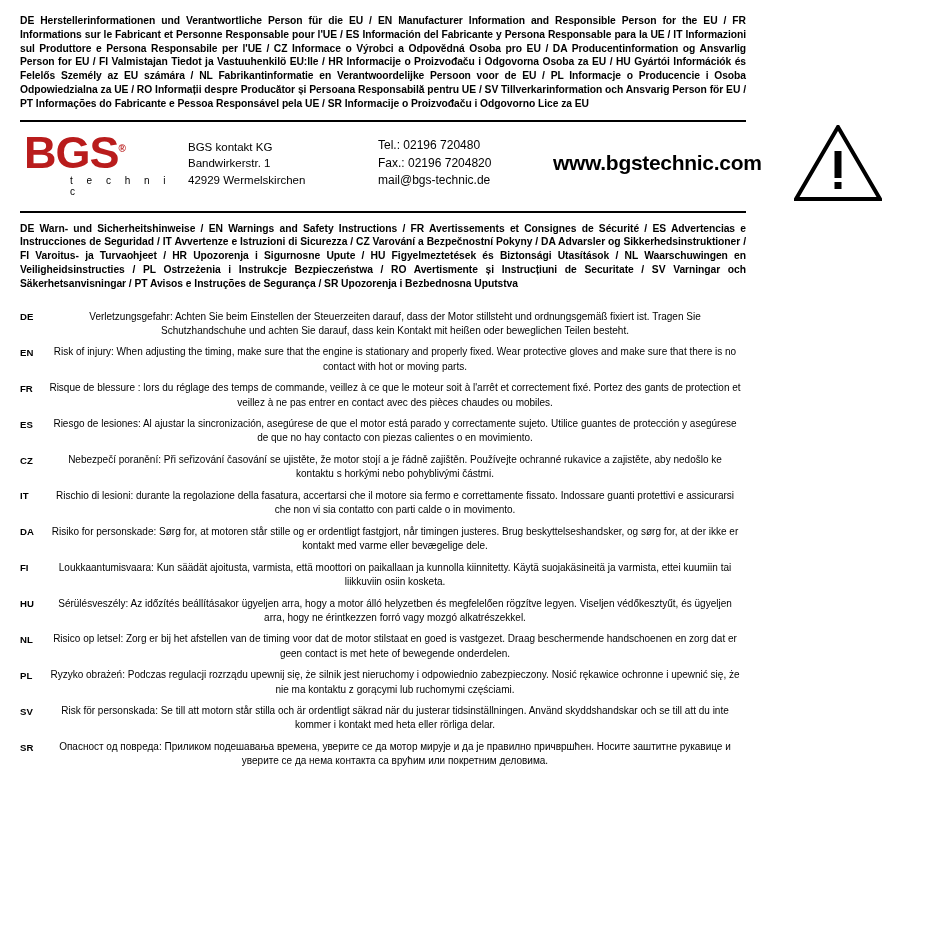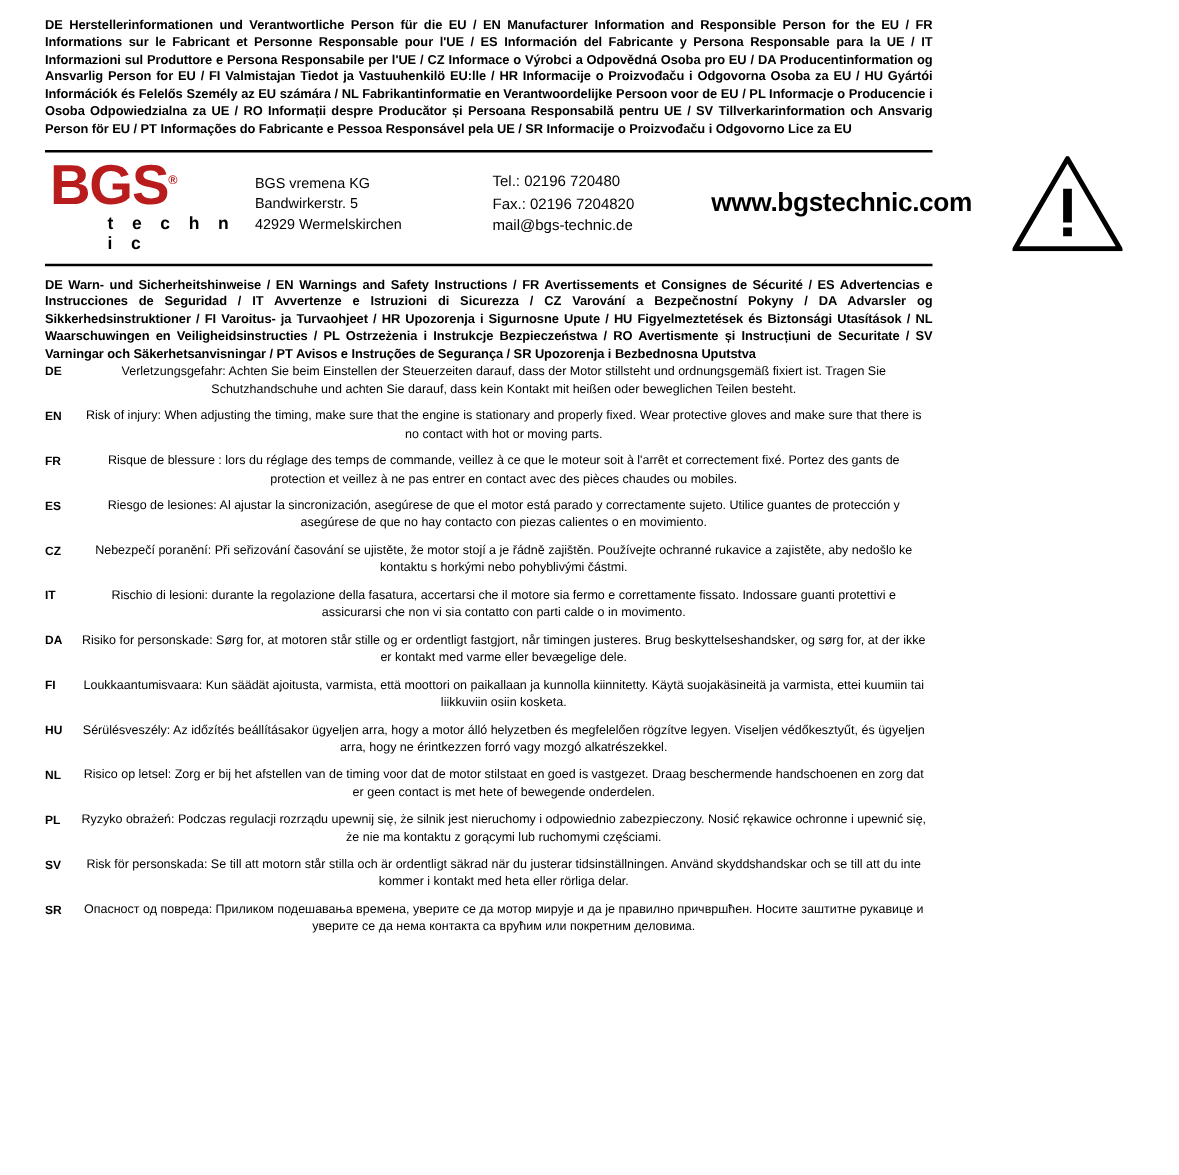--- a/index.html
+++ b/index.html
@@ -12,21 +12,21 @@
     height: 940px;
     font-family: "Liberation Sans", sans-serif;
     color: #000000;
     -webkit-font-smoothing: antialiased;
   }
   .page {
     position: relative;
     width: 766px;
     height: 940px;
     box-sizing: border-box;
-    padding: 14px 20px 0 36px;
+    padding: 14px 20px 0 20px;
   }
 
   
   .lang-header {
     font-size: 10.3px;
     font-weight: bold;
     line-height: 1.34;
     text-align: justify;
     letter-spacing: -0.05px;
   }
@@ -64,22 +64,22 @@
     letter-spacing: -1px;
     color: #b91c1c;
   }
   .bgs-reg {
     font-size: 10px;
     vertical-align: super;
     font-weight: bold;
   }
   .bgs-technic {
     font-family: "Liberation Sans", sans-serif;
-    font-size: 14px;
-    font-weight: bold;
+    font-size: 10px;
+    font-weight: normal;
     letter-spacing: 5.5px;
     margin-top: 1px;
     padding-left: 46px;
   }
 
   .addr-col {
     flex: 0 0 190px;
     font-size: 11.5px;
     line-height: 1.45;
     padding-top: 2px;
@@ -115,21 +115,21 @@
     font-size: 10.3px;
     font-weight: bold;
     line-height: 1.34;
     text-align: justify;
     letter-spacing: -0.05px;
     margin-top: 9px;
   }
 
   
   .safety-list {
-    margin-top: 0;
+    margin-top: 19px;
   }
   .safety-row {
     display: flex;
     margin-bottom: 7.5px;
   }
   .safety-code {
     flex: 0 0 28px;
     font-size: 9.6px;
     font-weight: bold;
     line-height: 1.42;
@@ -155,22 +155,22 @@
   <div class="company-band">
 
     <div class="logo-box">
       <div class="bgs-logo">
         <div class="bgs-word"><span>BGS</span><span class="bgs-reg">®</span></div>
         <div class="bgs-technic">t e c h n i c</div>
       </div>
     </div>
 
     <div class="addr-col">
-      <div>BGS vremena KG</div>
-      <div>Bandwirkerstr. 5</div>
+      <div>BGS kontakt KG</div>
+      <div>Bandwirkerstr. 1</div>
       <div>42929 Wermelskirchen</div>
     </div>
 
     <div class="contact-col">
       <div>Tel.: 02196 720480</div>
       <div>Fax.: 02196 7204820</div>
       <div>mail@bgs-technic.de</div>
     </div>
 
     <div class="web-col">www.bgstechnic.com</div>

